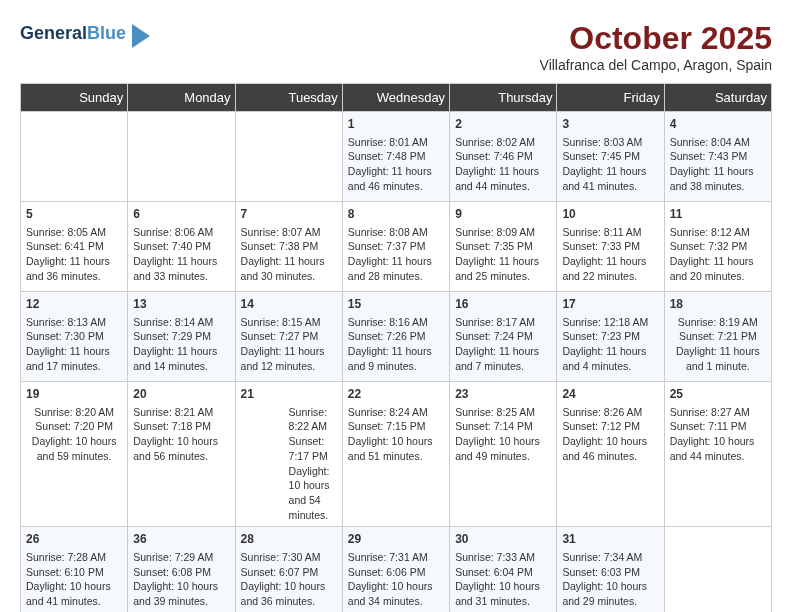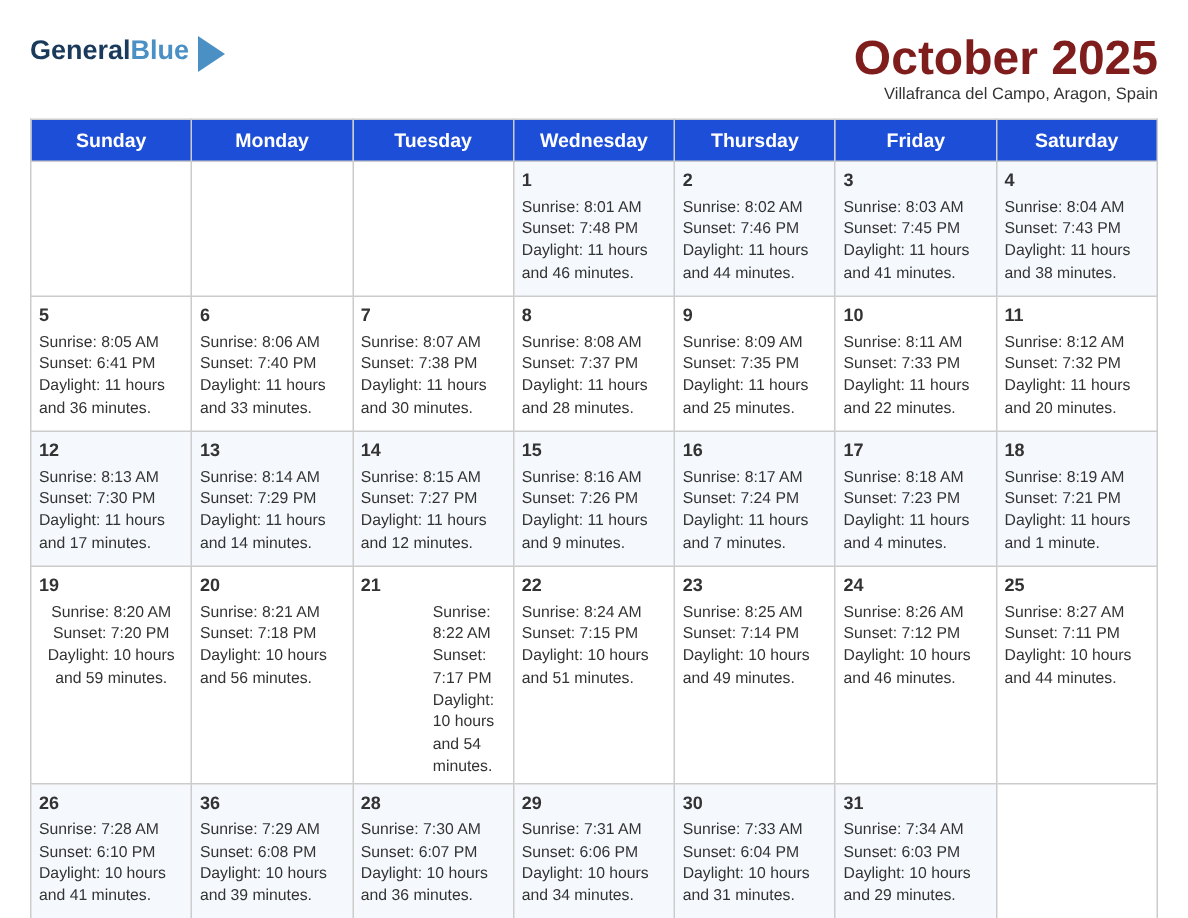--- a/index.html
+++ b/index.html
@@ -23,35 +23,35 @@
     }
     .title-block {
       text-align: right;
     }
     .month-title {
       font-size: 32px;
       font-weight: bold;
       color: #7f1d1d;
     }
     .location {
-      font-size: 11px;
+      font-size: 14px;
       color: #333;
     }
     table {
       width: 100%;
       border-collapse: collapse;
       font-size: 11px;
     }
     thead tr th {
-      background-color: #1d4ed8;
+      background-color: #404040;
       color: #fff;
-      text-align: center;
+      text-align: right;
       padding: 6px 4px;
       font-size: 13px;
-      font-weight: bold;
+      font-weight: normal;
       border: 1px solid #ccc;
     }
     tbody tr td {
       vertical-align: top;
       border: 1px solid #ccc;
       padding: 4px 5px;
       width: 14.28%;
       min-height: 80px;
       height: 90px;
       color: #333;
@@ -207,27 +207,27 @@
 Daylight: 11 hours and 9 minutes.</div>
         </td>
         <td>
           <span class="day-num">16</span>
           <div class="cell-content" style="white-space: pre-line;">Sunrise: 8:17 AM
 Sunset: 7:24 PM
 Daylight: 11 hours and 7 minutes.</div>
         </td>
         <td>
           <span class="day-num">17</span>
-          <div class="cell-content" style="white-space: pre-line;">Sunrise: 8:18 AM
+          <div class="cell-content" style="white-space: pre-line;">Sunrise: 12:18 AM
 Sunset: 7:23 PM
 Daylight: 11 hours and 4 minutes.</div>
         </td>
         <td>
           <span class="day-num">18</span>
-          <div class="cell-content" style="white-space: pre-line;">Sunrise: 8:19 AM
+          <div class="cell-content" style="white-space: pre-line; text-align: center;">Sunrise: 8:19 AM
 Sunset: 7:21 PM
 Daylight: 11 hours and 1 minute.</div>
         </td>
       </tr>
       <tr>
         <td>
           <span class="day-num">19</span>
           <div class="cell-content" style="white-space: pre-line; text-align: center;">Sunrise: 8:20 AM
 Sunset: 7:20 PM
 Daylight: 10 hours and 59 minutes.</div>

